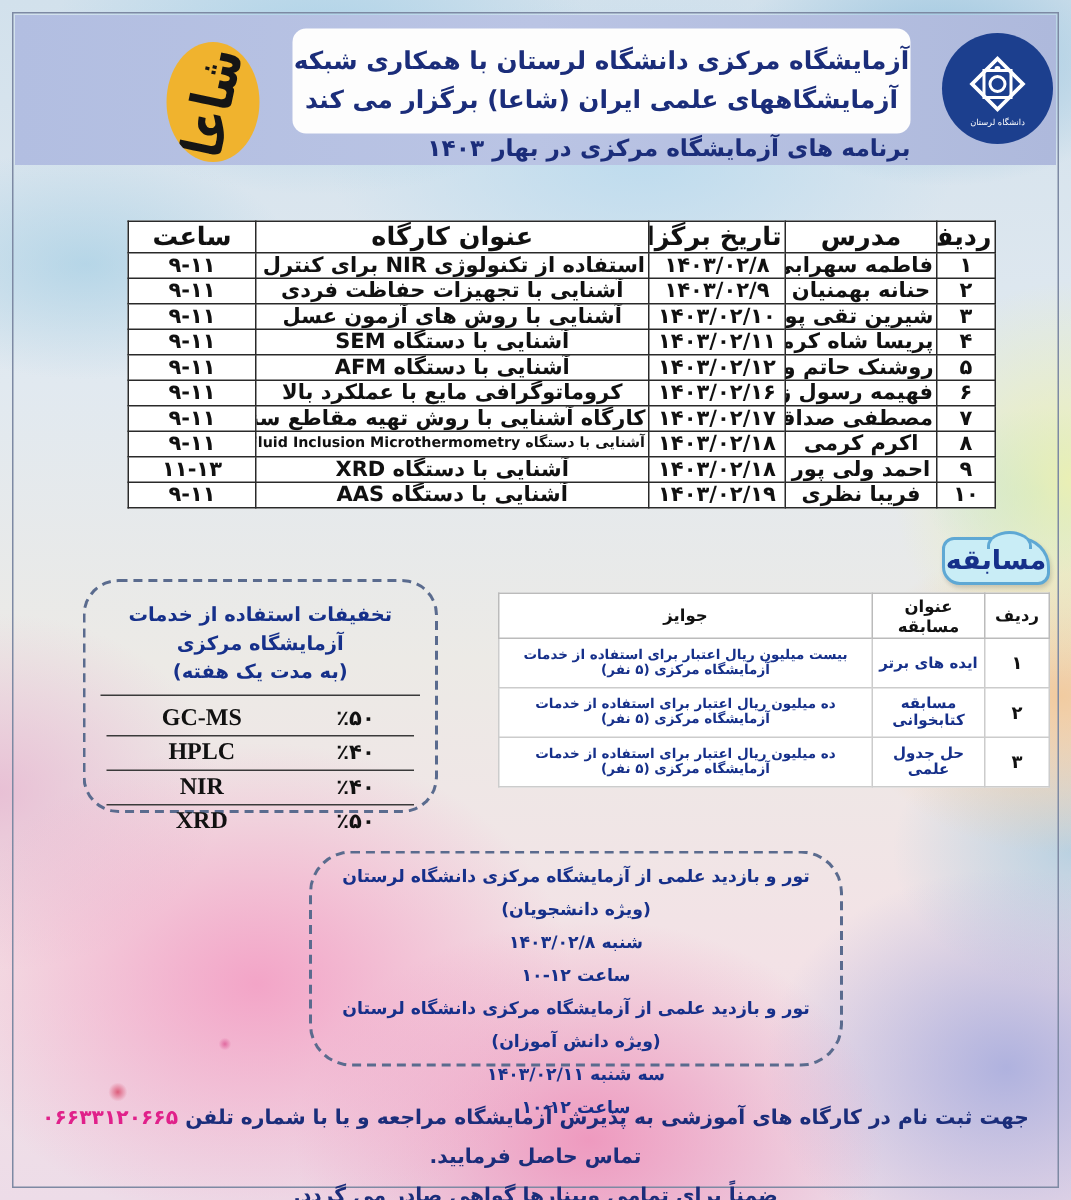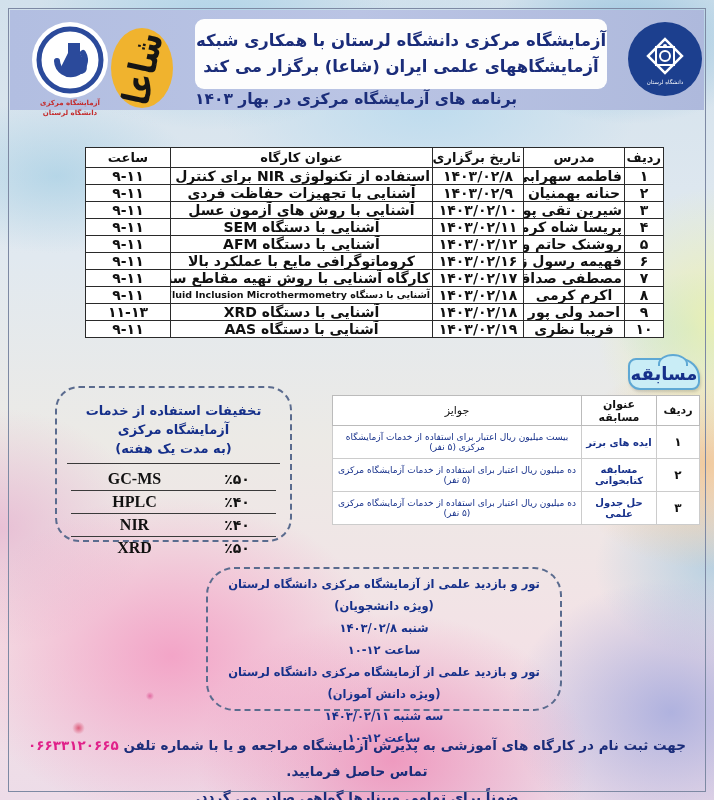--- a/index.html
+++ b/index.html
@@ -22,21 +22,21 @@
       radial-gradient(ellipse 170px 130px at 100% 71%, rgba(150,196,222,.6), transparent 70%),
       linear-gradient(180deg,#d2e1ec 0%,#e1e9f0 32%,#eceae6 55%,#f3e2e6 80%,#eddce8 100%);}
   .frame{position:absolute;left:8px;top:8px;right:8px;bottom:8px;border:1.5px solid #7d89a3;pointer-events:none;}
 
   
   .banner{position:absolute;left:10px;top:10px;width:694px;height:100px;
     background:linear-gradient(90deg,#b2bee1 0%,#bac4e4 50%,#aeb9dc 100%);}
   .title-box{position:absolute;left:185px;top:9px;width:412px;height:70px;background:#fdfdfd;
     border-radius:9px;display:flex;flex-direction:column;justify-content:center;text-align:center;}
   .title-box div{color:#1b2d7a;font-weight:bold;font-size:16.5px;line-height:1.55;direction:rtl;}
-  .subtitle{position:absolute;left:185px;top:80px;width:412px;text-align:left;color:#1b2d7a;
+  .subtitle{position:absolute;left:185px;top:80px;width:412px;text-align:right;color:#1b2d7a;
     font-weight:bold;font-size:15.5px;direction:rtl;}
   .uni-logo{position:absolute;left:616px;top:10px;width:78px;height:80px;}
   .uni-circle{width:74px;height:74px;border-radius:50%;background:#1c3f8e;margin:2px auto 0;
     display:flex;flex-direction:column;align-items:center;justify-content:center;}
   .uni-label{color:#fff;font-size:5.5px;margin-top:1px;}
   .shaa-logo{position:absolute;left:101px;top:18px;width:62px;height:80px;border-radius:50%;
     background:#f0b32e;display:flex;align-items:center;justify-content:center;overflow:hidden;}
   .shaa-glyph{font-size:30px;font-weight:bold;color:#151515;transform:rotate(-78deg) scaleY(1.25);}
   .lab-logo{position:absolute;left:18px;top:12px;width:84px;height:96px;text-align:center;}
   .lab-circle{width:76px;height:76px;margin:0 auto;border-radius:50%;background:#fff;
@@ -49,35 +49,35 @@
   .tab::after{content:"";position:absolute;right:10px;top:-6px;width:26px;height:10px;background:#c9edf6;
     border:2px solid #5ea8d4;border-bottom:none;border-radius:60% 60% 0 0/100% 100% 0 0;}
   .webinar-tab{left:553px;top:111px;width:144px;height:30px;font-size:15px;line-height:30px;}
   .comp-tab{left:628px;top:358px;width:68px;height:28px;font-size:18px;line-height:28px;}
 
   
   .webinar-table{position:absolute;left:85px;top:147px;width:557px;height:186px;background:#fff;
     border-collapse:collapse;table-layout:fixed;direction:rtl;}
   .webinar-table th,.webinar-table td{border:1px solid #2a2a2a;padding:0 2px;font-weight:bold;color:#111;
     text-align:center;overflow:hidden;white-space:nowrap;}
-  .webinar-table th{height:19px;font-size:13px;margin-left:41px;}
+  .webinar-table th{height:19px;font-size:17px;margin-left:41px;}
   .webinar-table td{height:16px;font-size:14px;line-height:1.05;}
   .c-num{width:34px;}.c-name{width:96px;font-size:12px;}.c-date{width:86px;}
   .c-title{width:257px;}.c-time{width:80px;}
   td.c-date,td.c-time{direction:ltr;}
   .webinar-table tbody tr:nth-child(8) .c-title{font-size:9.5px;}
 
   
   .comp-table{position:absolute;left:332px;top:395px;width:358px;height:118px;background:#fff;
     border-collapse:collapse;table-layout:fixed;direction:rtl;border:1px solid #aaa;}
   .comp-table th{border:1px solid #bbb;font-size:11px;color:#111;height:27px;}
   .comp-table td{border:1px solid #ccc;text-align:center;height:30px;}
   .k-num{width:40px;font-weight:bold;font-size:12px;color:#111;}
   .k-title{width:72px;font-weight:bold;font-size:10px;color:#16308a;}
-  .k-prize{width:246px;font-weight:normal;font-size:9px;color:#16308a;}
+  .k-prize{width:246px;font-weight:bold;font-size:9px;color:#16308a;}
 
   
   .discount-box{position:absolute;left:55px;top:386px;width:233px;height:152px;
     border:2.5px dashed #5a6b8e;border-radius:24px;direction:rtl;}
   .d-title{color:#16308a;font-weight:bold;font-size:13px;text-align:center;line-height:1.45;
     padding:10px 8px 4px;border-bottom:1.5px solid #3a3a3a;margin:4px 10px;}
   .d-row{display:grid;grid-template-columns:78px 1fr;align-items:center;height:22px;
     margin:0 14px;border-bottom:1.5px solid #3a3a3a;}
   .d-row:last-child{border-bottom:none;}
   .d-pct{direction:ltr;text-align:center;font-weight:bold;font-size:14px;color:#111;}
@@ -95,33 +95,20 @@
   .footer .f1{color:#1b2d7a;font-weight:bold;font-size:13.5px;line-height:26px;}
   .footer .f1 .phone{color:#e0218a;}
   .footer .f2{color:#1b2d7a;font-weight:bold;font-size:13.5px;line-height:26px;}
 </style>
 </head>
 <body>
 
 <div class="poster">
 
   <div class="banner">
-    <div class="lab-logo">
-      <div class="lab-circle">
-        <svg width="70" height="70" viewBox="0 0 70 70">
-          <circle cx="35" cy="35" r="31" fill="none" stroke="#2b4a9b" stroke-width="5"></circle>
-          <path d="M22 36 a14 14 0 1 0 26 -8" fill="none" stroke="#2b4a9b" stroke-width="6" stroke-linecap="round"></path>
-          <path d="M33 18 h12 v10 l6 12 a6 6 0 0 1 -5 9 h-14 a6 6 0 0 1 -5 -9 l6 -12 z" fill="#2b4a9b"></path>
-        </svg>
-      </div>
-      <div class="lab-caption">
-        <div>آزمایشگاه مرکزی</div>
-        <div>دانشگاه لرستان</div>
-      </div>
-    </div>
 
     <div class="shaa-logo">
       <div class="shaa-glyph">شاعا</div>
     </div>
 
     <div class="title-box">
       <div>آزمایشگاه مرکزی دانشگاه لرستان با همکاری شبکه</div>
       <div>آزمایشگاههای علمی ایران (شاعا) برگزار می کند</div>
     </div>
     <div class="subtitle">برنامه های آزمایشگاه مرکزی در بهار ۱۴۰۳</div>

